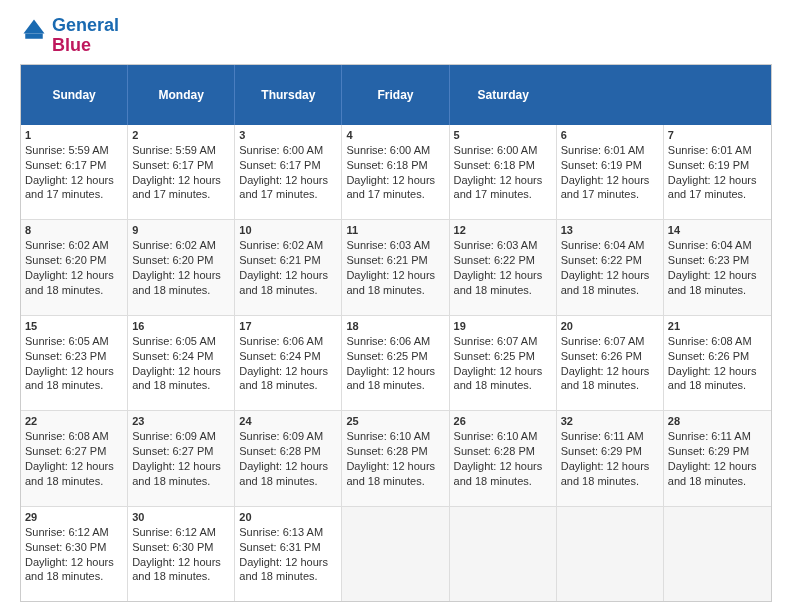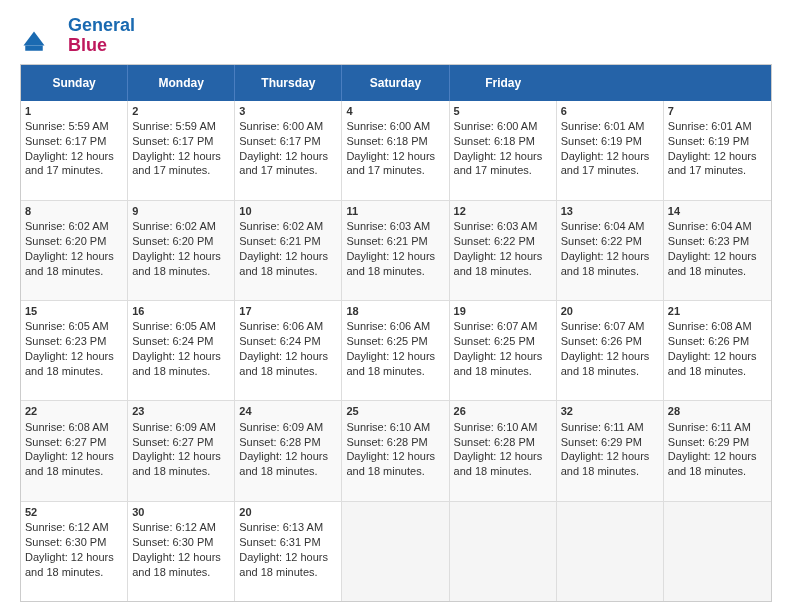--- a/index.html
+++ b/index.html
@@ -18,22 +18,22 @@
       flex-direction: column;
     }
     .header {
       display: flex;
       justify-content: space-between;
       align-items: flex-start;
       margin-bottom: 8px;
     }
     .logo {
       display: flex;
-      align-items: flex-end;
-      gap: 20px;
+      align-items: flex-start;
+      gap: 4px;
     }
     .logo-text {
       font-size: 18px;
       font-weight: bold;
       color: #333;
       line-height: 1.1;
     }
     .logo-text span {
       color: #1a6ab1;
     }
@@ -64,21 +64,21 @@
     .cal-header {
       display: grid;
       grid-template-columns: repeat(7, 1fr);
       background: #2563a8;
     }
     .cal-header-cell {
       color: #fff;
       font-size: 12px;
       font-weight: bold;
       text-align: center;
-      padding: 11px 2px;
+      padding: 23px 2px;
       border-right: 1px solid #4a7ec0;
     }
     .cal-header-cell:last-child {
       border-right: none;
     }
     .cal-body {
       flex: 1;
       display: flex;
       flex-direction: column;
     }
@@ -144,22 +144,22 @@
       <div class="month-title"></div>
       <div class="location-title"></div>
     </div>
   </div>
 
   <div class="calendar">
     <div class="cal-header">
     <div class="cal-header-cell">Sunday</div>
         <div class="cal-header-cell">Monday</div>
         <div class="cal-header-cell">Thursday</div>
+        <div class="cal-header-cell">Friday</div>
         <div class="cal-header-cell">Saturday</div>
-        <div class="cal-header-cell">Friday</div>
       </div>
     <div class="cal-body">
     <div class="cal-row">
           <div class="cal-cell">
             <span class="day-num">1</span>
             <div class="day-info">Sunrise: 5:59 AM<br>Sunset: 6:17 PM<br>Daylight: 12 hours<br>and 17 minutes.</div>
           </div>
           <div class="cal-cell">
             <span class="day-num">2</span>
             <div class="day-info">Sunrise: 5:59 AM<br>Sunset: 6:17 PM<br>Daylight: 12 hours<br>and 17 minutes.</div>
@@ -270,21 +270,21 @@
             <span class="day-num">32</span>
             <div class="day-info">Sunrise: 6:11 AM<br>Sunset: 6:29 PM<br>Daylight: 12 hours<br>and 18 minutes.</div>
           </div>
           <div class="cal-cell">
             <span class="day-num">28</span>
             <div class="day-info">Sunrise: 6:11 AM<br>Sunset: 6:29 PM<br>Daylight: 12 hours<br>and 18 minutes.</div>
           </div>
         </div>
         <div class="cal-row">
           <div class="cal-cell">
-            <span class="day-num">52</span>
+            <span class="day-num">29</span>
             <div class="day-info">Sunrise: 6:12 AM<br>Sunset: 6:30 PM<br>Daylight: 12 hours<br>and 18 minutes.</div>
           </div>
           <div class="cal-cell">
             <span class="day-num">30</span>
             <div class="day-info">Sunrise: 6:12 AM<br>Sunset: 6:30 PM<br>Daylight: 12 hours<br>and 18 minutes.</div>
           </div>
           <div class="cal-cell">
             <span class="day-num">20</span>
             <div class="day-info">Sunrise: 6:13 AM<br>Sunset: 6:31 PM<br>Daylight: 12 hours<br>and 18 minutes.</div>
           </div>

